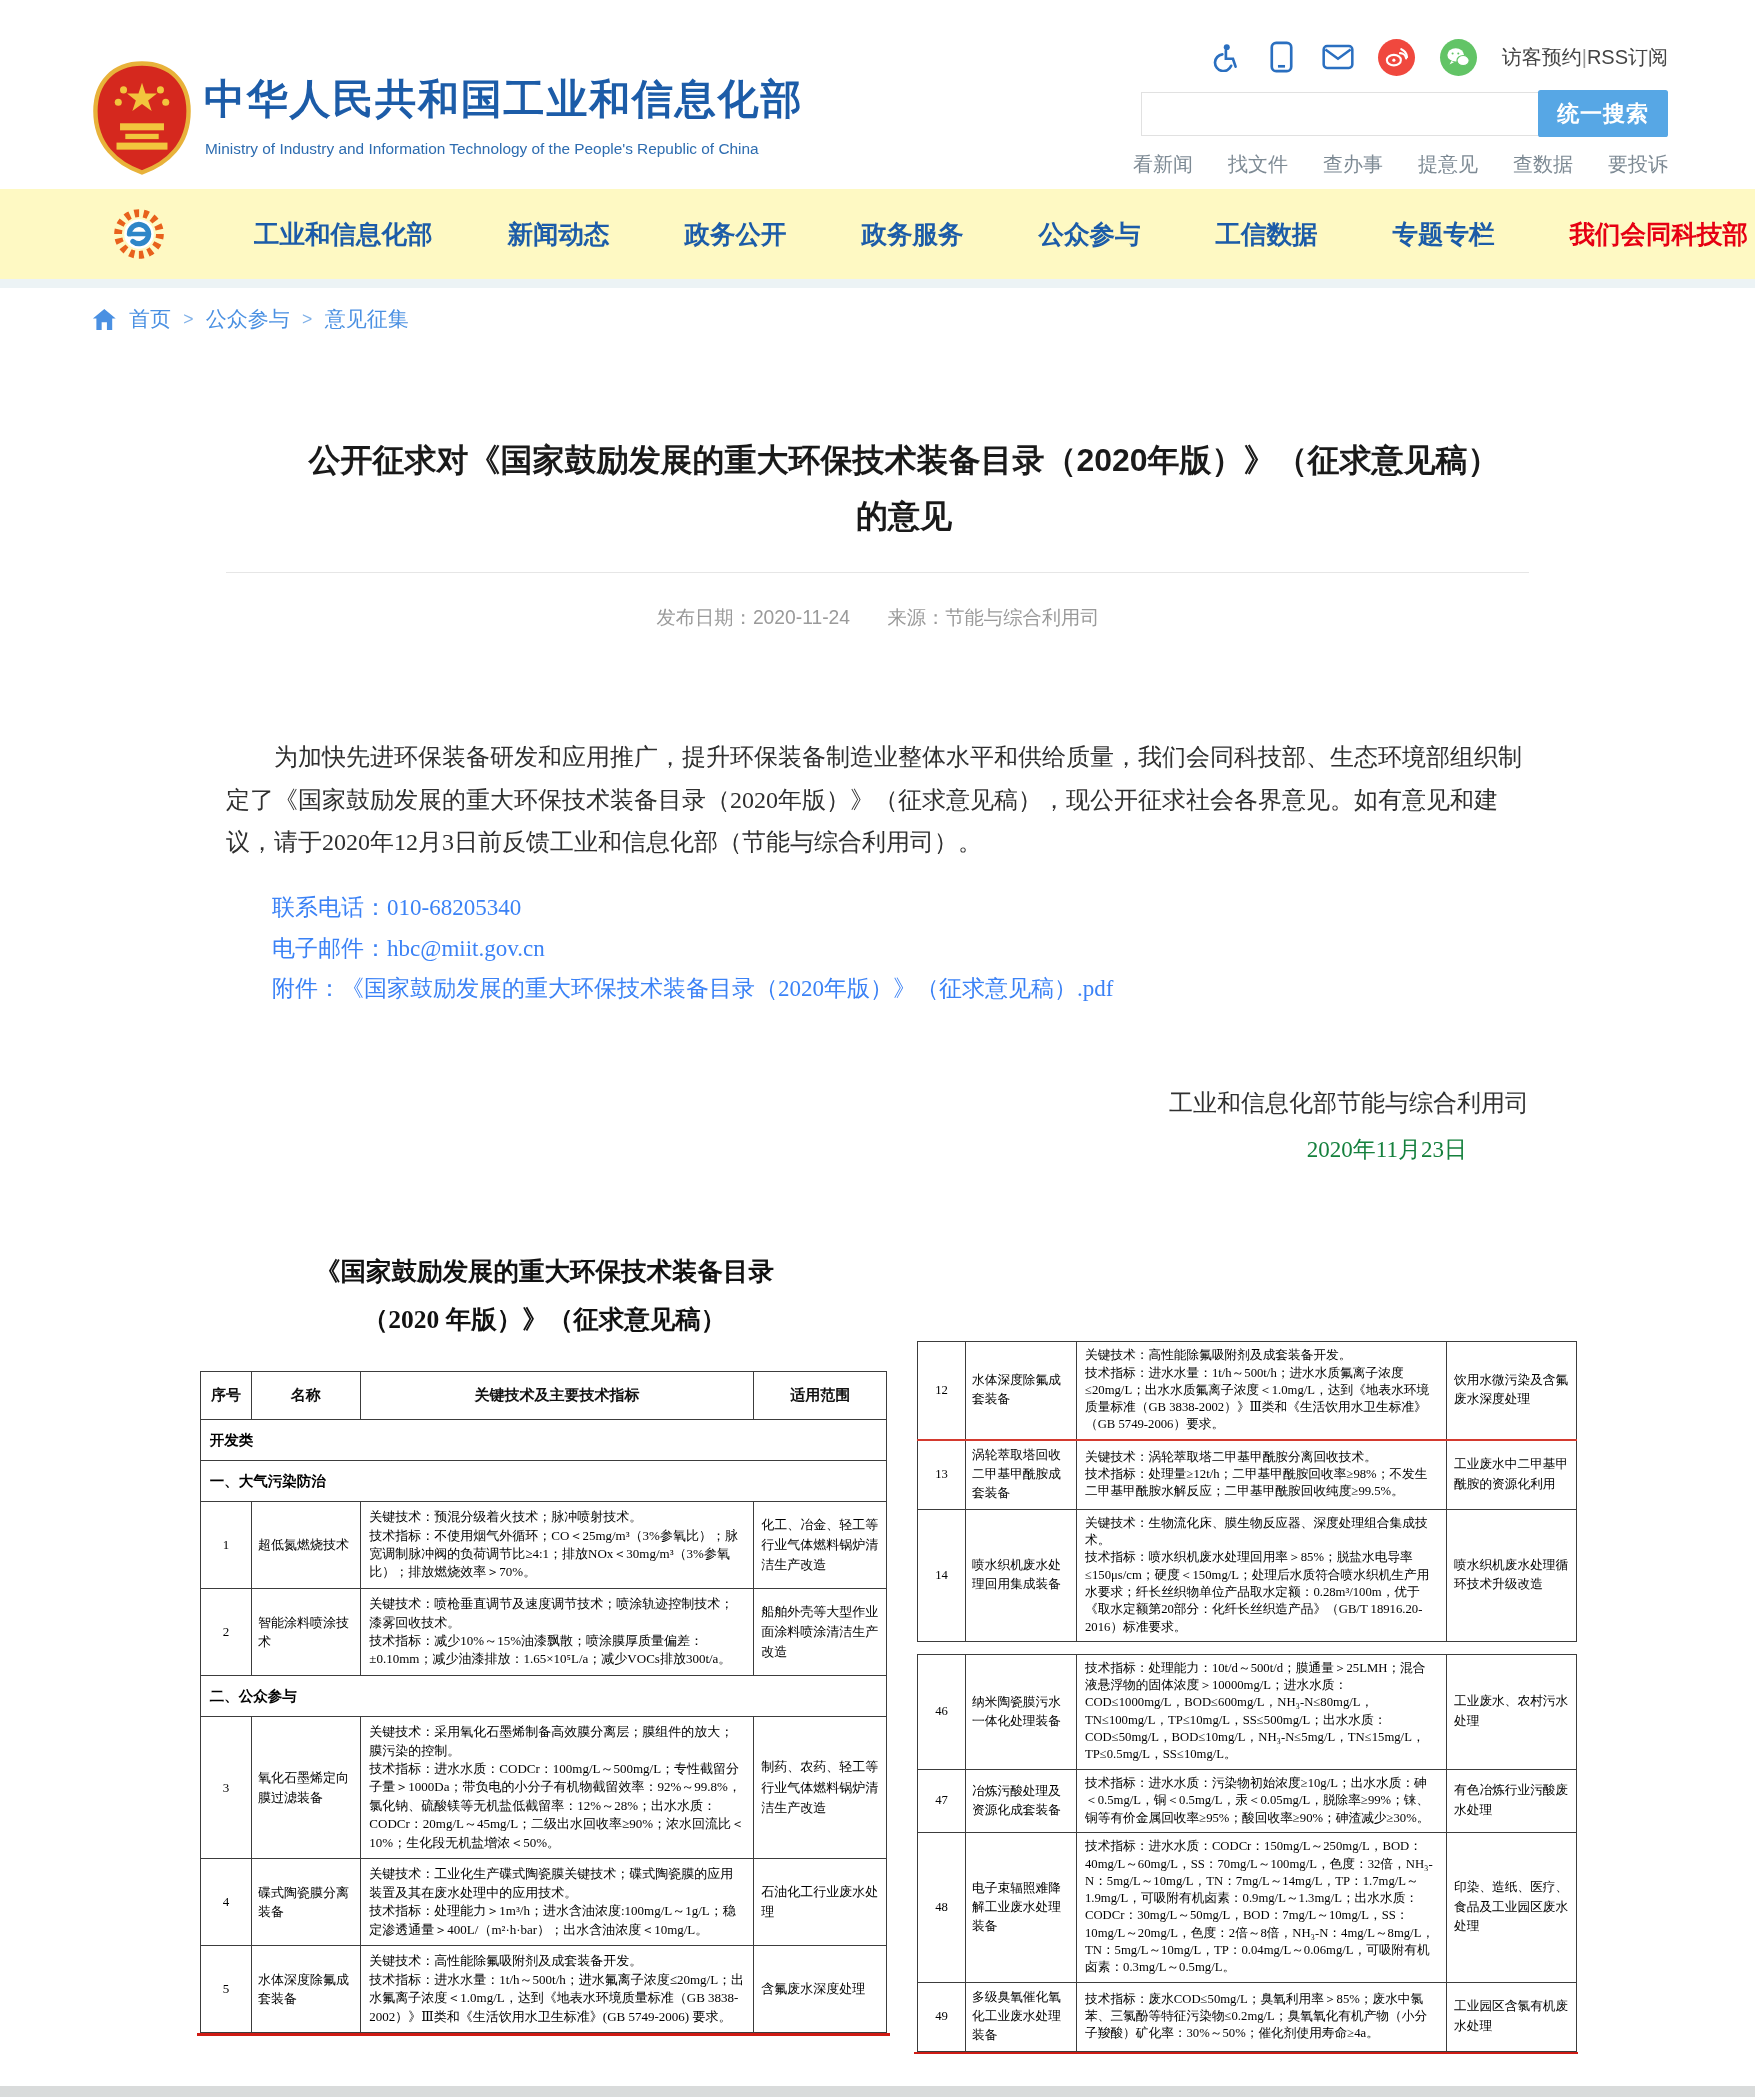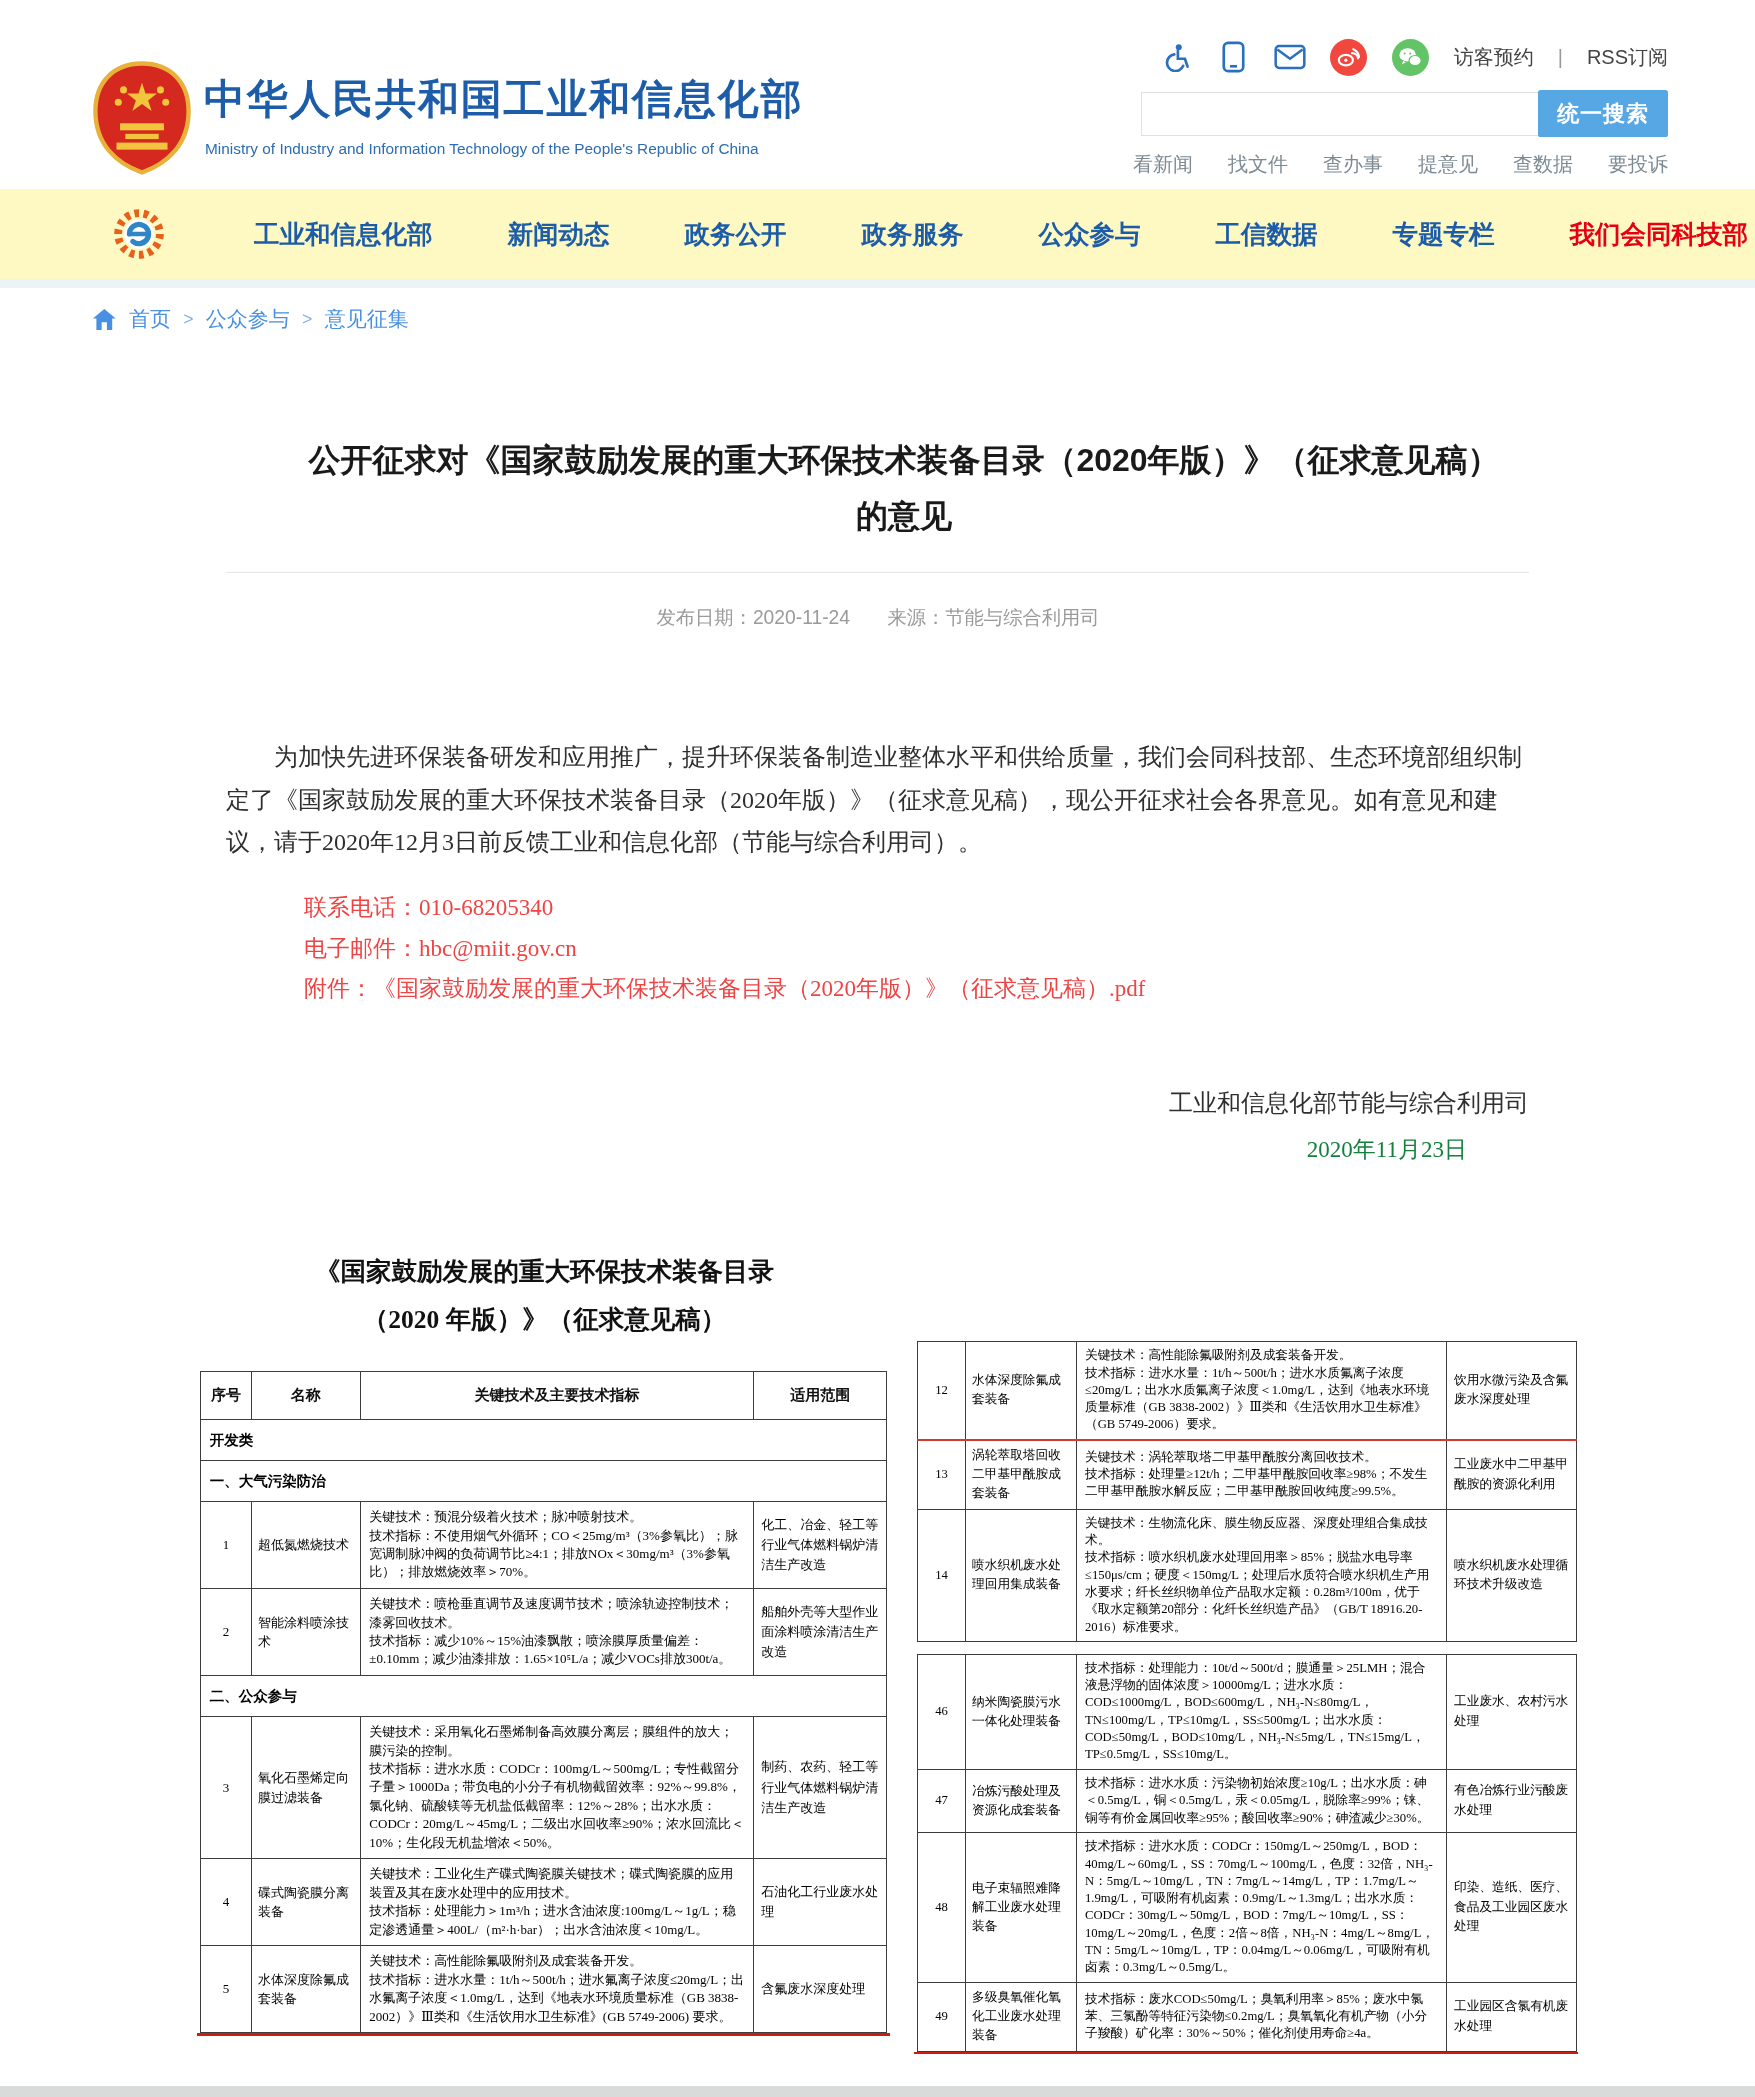--- a/index.html
+++ b/index.html
@@ -10,21 +10,21 @@
   
   .site-header { position:absolute; top:0; left:0; width:1756px; height:189px; background:#fff; }
   .emblem { position:absolute; left:90px; top:60px; width:104px; height:116px; }
   .site-title-cn { position:absolute; left:204px; top:72px; font-size:41px; font-weight:bold; color:#1c5ca8; letter-spacing:1.8px; }
   .site-title-en { position:absolute; left:205px; top:140px; font-size:15.4px; color:#2d6cb0; }
   .top-icons { position:absolute; top:37px; right:88px; display:flex; align-items:center; gap:24.6px; height:40px; }
   .top-icons .ic { width:32px; height:32px; display:inline-flex; align-items:center; justify-content:center; cursor:pointer; }
   .round { width:37px; height:37px; border-radius:50%; display:inline-flex; align-items:center; justify-content:center; }
   .weibo { background:#f0483e; }
   .wechat { background:#62c466; }
-  .top-links { font-size:20px; color:#444; display:flex; gap:24px; align-items:center; cursor:pointer; }
+  .top-links { font-size:20px; color:#444; display:flex; gap:0; align-items:center; cursor:pointer; }
   .top-links .sep { color:#999; }
   .search-row { position:absolute; top:92px; right:88px; display:flex; }
   .search-input { width:397px; height:44px; border:0.9px solid #e1e1e1; border-right:none; outline:none; font-size:19.3px; padding:0 12.3px; color:#333; }
   .search-btn { width:130px; height:47px; margin-top:-1.8px; background:#57a7e5; color:#fff; font-size:22px; font-weight:bold; border:none; border-radius:2.6px; cursor:pointer; letter-spacing:0.9px; }
   .quick-links { position:absolute; top:151px; right:88px; display:flex; gap:35px; font-size:20px; color:#7d8a94; }
   .quick-links span { cursor:pointer; }
 
   
   .main-nav { position:absolute; top:189px; left:0; width:1756px; height:90px; background:#fef9c3; display:flex; align-items:center; }
   .nav-logo { margin-left:112px; width:54px; height:54px; }
@@ -38,21 +38,21 @@
   .breadcrumb .crumb { cursor:pointer; }
   .breadcrumb .bsep { color:#7fb0e8; font-size:17.6px; }
 
   
   .art-title { position:absolute; top:432px; left:0; width:1756px; text-align:center; font-size:32px; font-weight:bold; color:#1a1a1a; line-height:1.75; white-space:pre-line;margin-left:26px; }
   .art-divider { position:absolute; top:572px; left:226px; width:1303px; height:0.9px; background:#e6e6e6; }
   .art-meta { position:absolute; top:604px; left:0; width:1756px; text-align:center; font-size:19.3px; color:#9a9a9a; }
   .art-meta span { margin:0 16px; }
   .serif { font-family:"Liberation Serif","DejaVu Serif",serif; }
   .art-body { position:absolute; top:736px; left:226px; width:1303px; font-size:24px; color:#2f2f2f; line-height:1.78; text-indent:2em; }
-  .art-contacts { position:absolute; top:888px; left:272px; font-size:23px; color:#ef4444; line-height:1.77;margin-left:32px; }
+  .art-contacts { position:absolute; top:888px; left:272px; font-size:23px; color:#3b82f6; line-height:1.77; }
   .art-sign { position:absolute; top:1087px; left:226px; width:1303px; text-align:right; font-size:24px; color:#2f2f2f; }
   .art-sign-date { position:absolute; top:1134px; left:226px; width:1241px; text-align:right; font-size:23px; color:#15803d; }
 
   
   .catalog { position:absolute; top:1248px; left:0; width:1756px; }
   .cat-title { position:absolute; left:198px; top:0; width:693px; text-align:center; font-size:25.5px; font-weight:bold; color:#111; line-height:1.9; }
   table.cat { border-collapse:collapse; table-layout:fixed; background:#fff; }
   table.cat td, table.cat th { border:0.9px solid #3c3c3c; vertical-align:middle; }
   .lt { position:absolute; left:200px; top:123px; width:687px; }
   .rt { position:absolute; left:917px; top:93px; width:658px; }

